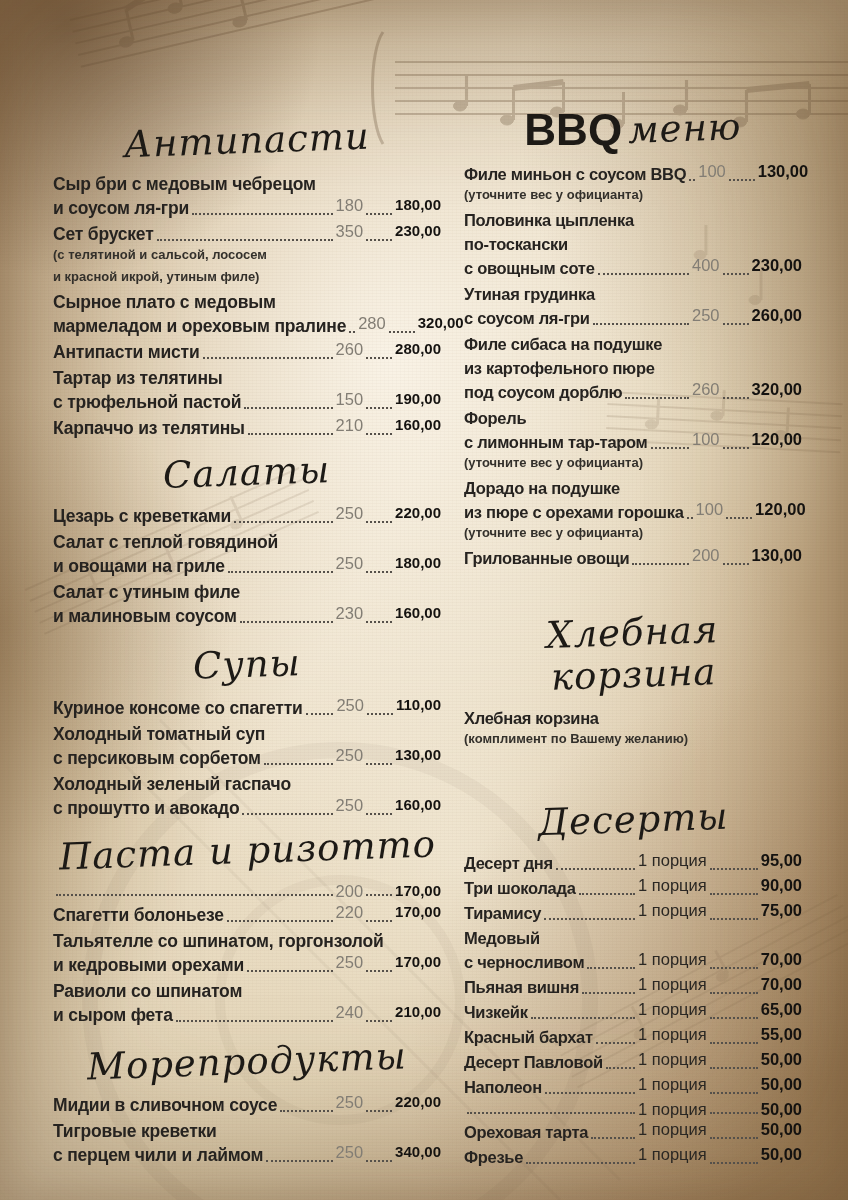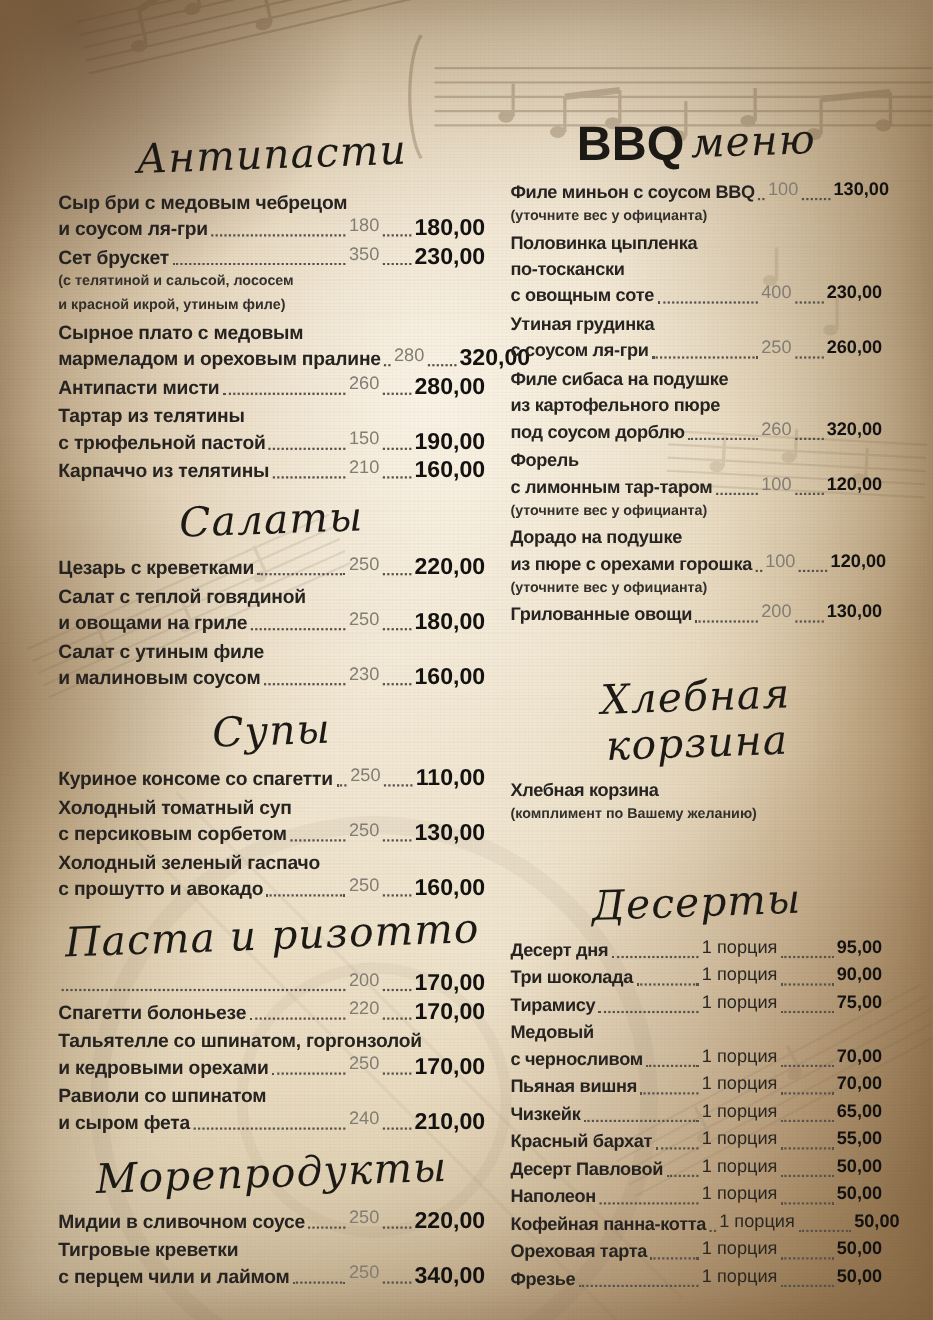--- a/index.html
+++ b/index.html
@@ -54,21 +54,21 @@
     font-weight:700;color:#262320;font-size:17.5px;line-height:24px;letter-spacing:-0.2px;
   }
   .col-right .name-line,.col-right .row .name{font-size:16.5px;letter-spacing:-0.3px;}
   .row{display:flex;align-items:flex-start;}
   .row .name{white-space:nowrap;flex-shrink:0;}
   .leader{flex:1 1 6px;min-width:6px;border-bottom:2.4px dotted #55504a;align-self:flex-end;margin:0 3px 5px;}
   .leader-mid{width:26px;flex-shrink:0;border-bottom:2.4px dotted #55504a;align-self:flex-end;margin:0 3px 5px;}
   .leader-mid.wide{width:48px;}
   .weight{color:#827d74;font-size:16.5px;font-weight:400;flex-shrink:0;}
   .weight.dark{color:#2a2723;}
-  .price{font-weight:700;color:#141210;font-size:21px;flex-shrink:0;}
+  .price{font-weight:700;color:#141210;font-size:15px;flex-shrink:0;}
   .col-right .price{font-size:16.5px;}
   .note{font-weight:700;color:#33302b;font-size:13px;line-height:17px;margin:0 0 5px;}
   .compact .item{margin-bottom:1px;}
 </style>
 </head>
 <body>
 
 <div class="page">
 
   <svg class="decor" width="848" height="1200" viewBox="0 0 848 1200" aria-hidden="true">
@@ -505,21 +505,20 @@
           <div class="row">
             <span class="name">Наполеон</span>
             <span class="leader"></span>
             <span class="weight dark">1 порция</span>
             <span class="leader-mid wide"></span>
             <span class="price">50,00</span>
           </div>
         </div>
         <div class="item">
           <div class="row">
-            <span class="name">Кофейная панна-котта</span>
             <span class="leader"></span>
             <span class="weight dark">1 порция</span>
             <span class="leader-mid wide"></span>
             <span class="price">50,00</span>
           </div>
         </div>
         <div class="item">
           <div class="row">
             <span class="name">Ореховая тарта</span>
             <span class="leader"></span>

